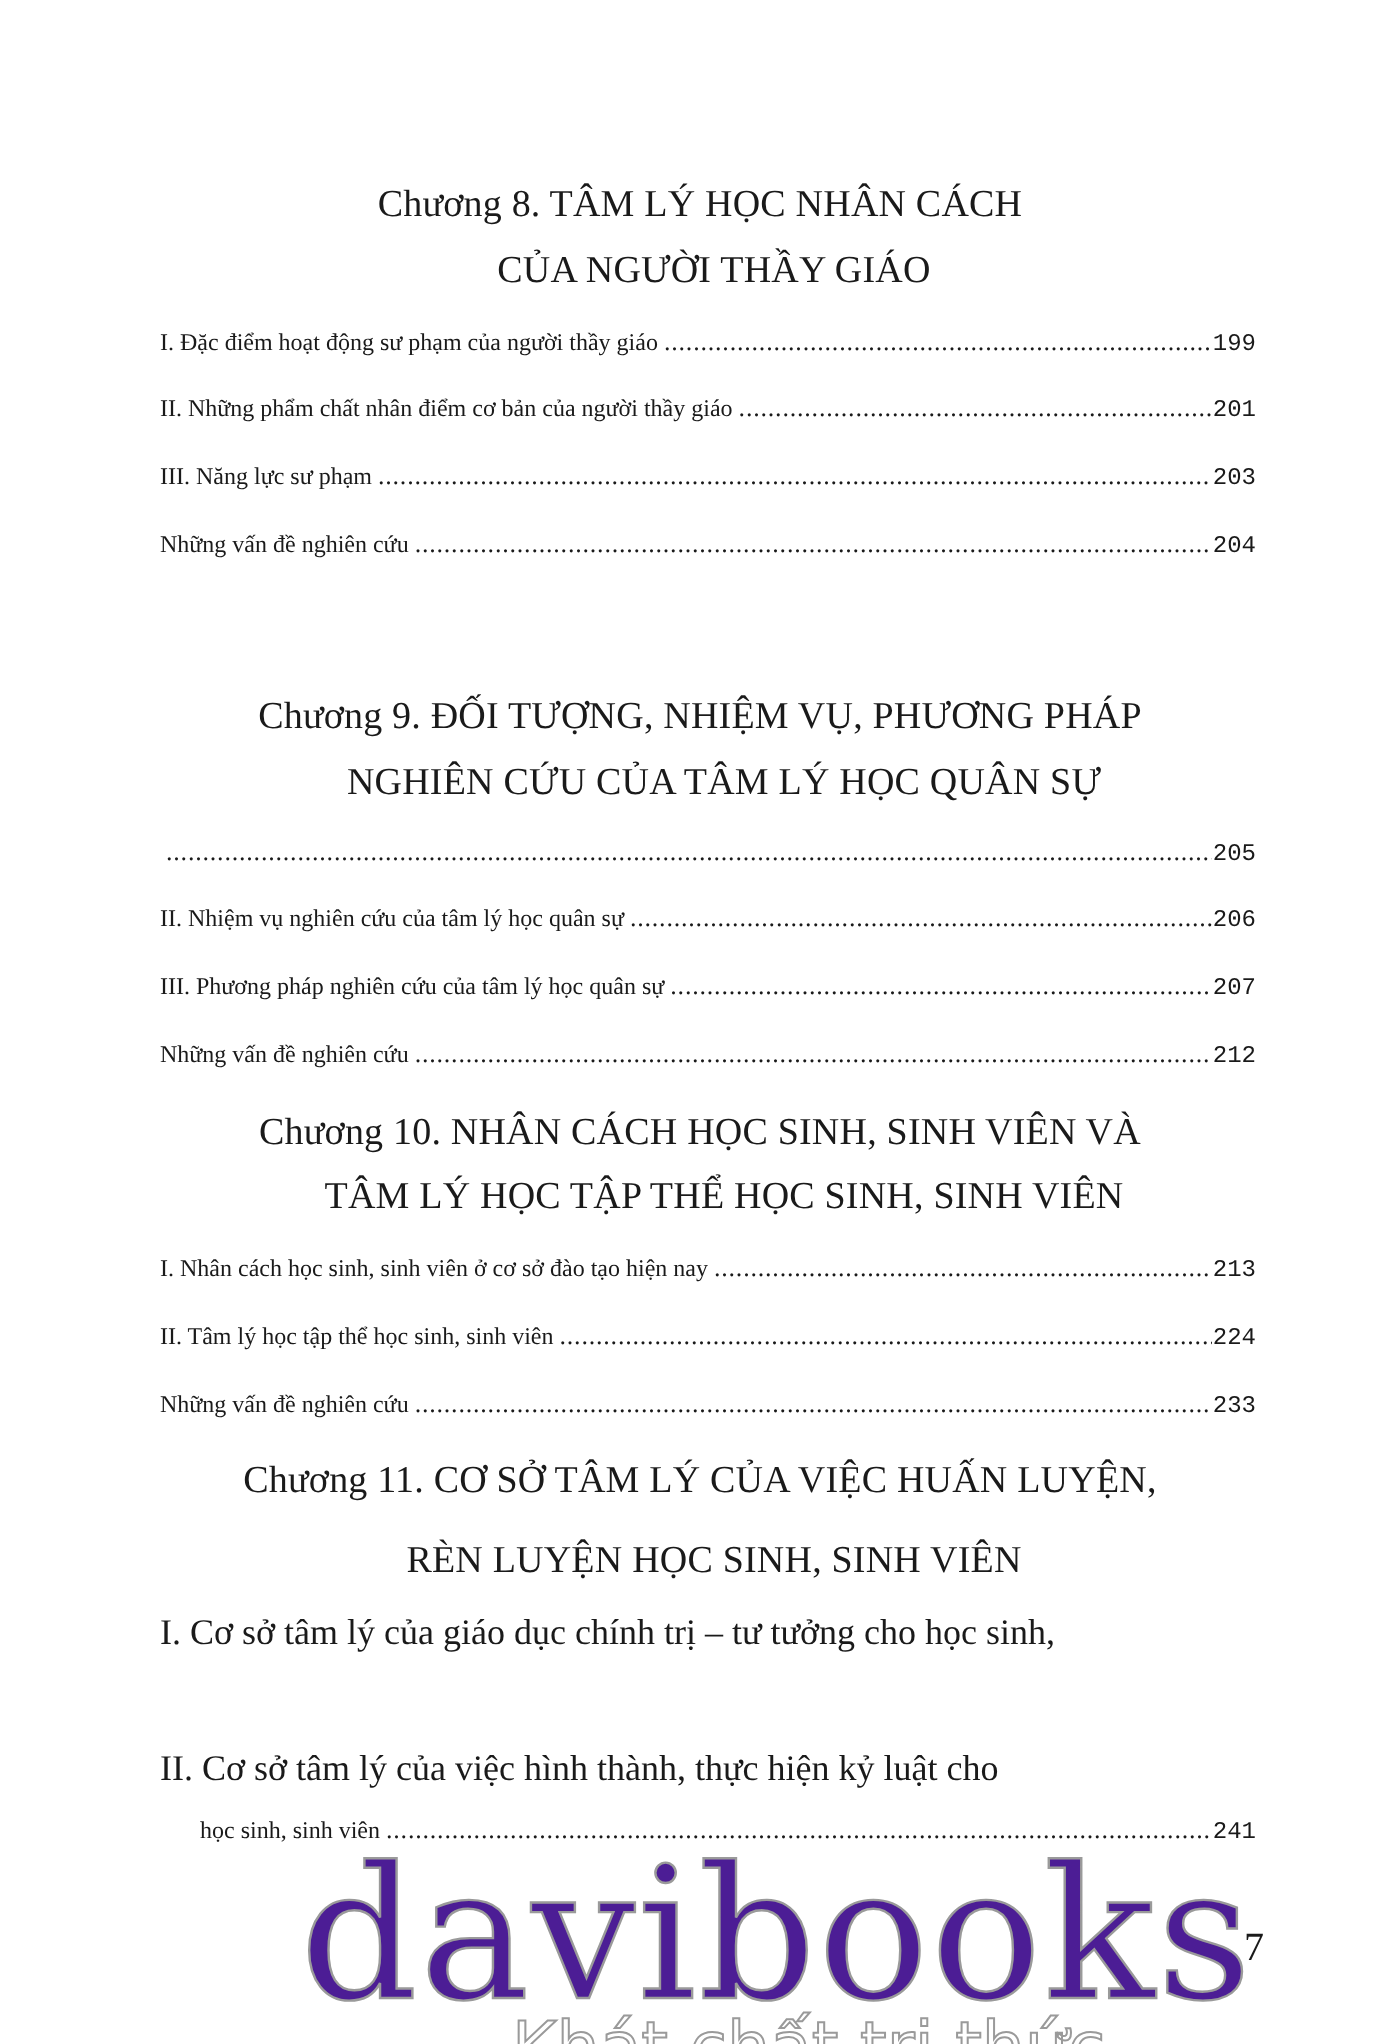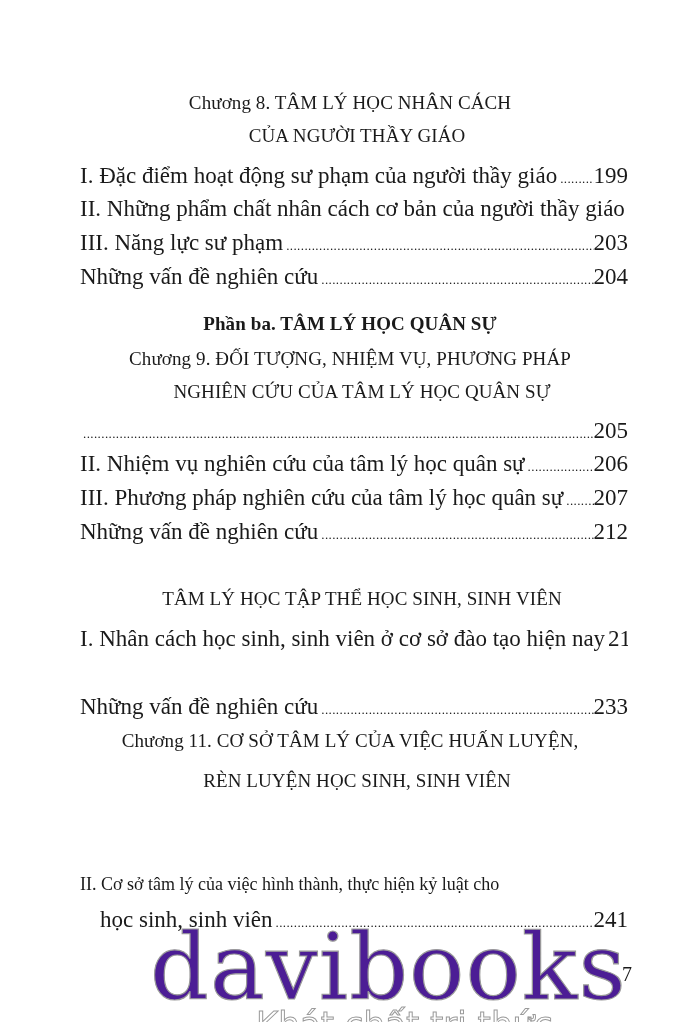--- a/index.html
+++ b/index.html
@@ -7,32 +7,32 @@
     width: 700px; height: 1022px; background: #ffffff; position: relative; overflow: hidden;
     font-family: "Liberation Serif", serif; color: #1a1a1a;
   }
   .page { position: absolute; left: 0; top: 0; width: 700px; height: 1022px; margin-top: 30px; }
   .heading {
     position: absolute; left: 0; width: 700px; text-align: center;
     font-size: 19px; letter-spacing: 0.1px; white-space: nowrap;
   }
   .part { font-weight: bold; font-size: 19px; }
   .entry {
-    position: absolute; left: 80px; width: 548px; font-size: 23px; white-space: nowrap;
+    position: absolute; left: 80px; width: 548px; font-size: 12px; white-space: nowrap;
     display: flex; align-items: baseline; overflow: hidden;
   }
   .entry .label { flex: 0 0 auto; }
   .entry .dots {
     flex: 1 1 auto; overflow: hidden; white-space: nowrap; margin-left: 3px;
     font-size: 13px; letter-spacing: 0.4px;
   }
   .entry .dots::after {
     content: "........................................................................................................................................................................................................";
   }
-  .entry .page-num { flex: 0 0 auto; }
+  .entry .page-num { flex: 0 0 auto; font-family: Liberation Mono, monospace; }
   .entry.indent { left: 100px; width: 528px; }
   .plain { position: absolute; left: 80px; font-size: 18px; white-space: nowrap; }
   .page-number { position: absolute; left: 622px; top: 933px; font-size: 20px; }
   .watermark {
     position: absolute; left: 150px; top: 892px; font-size: 92px; letter-spacing: 1px;
     color: #4c1d95; -webkit-text-stroke: 1.2px #9a9a9a; font-family: "DejaVu Serif", serif;
     white-space: nowrap; line-height: 1;
   }
   .tagline {
     position: absolute; left: 256px; top: 977px; font-size: 34px; color: #ffffff;
@@ -46,36 +46,35 @@
 
   <div class="heading" style="top:62px">Chương 8. TÂM LÝ HỌC NHÂN CÁCH</div>
   <div class="heading" style="top:95px; padding-left:14px; box-sizing:border-box">CỦA NGƯỜI THẦY GIÁO</div>
 
   <div class="entry" style="top:133px">
     <span class="label">I. Đặc điểm hoạt động sư phạm của người thầy giáo </span>
       <span class="dots"></span>
       <span class="page-num">199</span>
   </div>
   <div class="entry" style="top:166px">
-    <span class="label">II. Những phẩm chất nhân cách cơ bản của người thầy giáo </span>
+    <span class="label">II. Những phẩm chất nhân điểm cơ bản của người thầy giáo </span>
       <span class="dots"></span>
       <span class="page-num">201</span>
   </div>
   <div class="entry" style="top:200px">
     <span class="label">III. Năng lực sư phạm </span>
       <span class="dots"></span>
       <span class="page-num">203</span>
   </div>
   <div class="entry" style="top:234px">
     <span class="label">Những vấn đề nghiên cứu </span>
       <span class="dots"></span>
       <span class="page-num">204</span>
   </div>
 
-  <div class="heading part" style="top:283px">Phần ba. TÂM LÝ HỌC QUÂN SỰ</div>
 
   <div class="heading" style="top:318px">Chương 9. ĐỐI TƯỢNG, NHIỆM VỤ, PHƯƠNG PHÁP</div>
   <div class="heading" style="top:351px; padding-left:24px; box-sizing:border-box">NGHIÊN CỨU CỦA TÂM LÝ HỌC QUÂN SỰ</div>
 
   <div class="entry" style="top:388px">
       <span class="dots"></span>
       <span class="page-num">205</span>
   </div>
   <div class="entry" style="top:421px">
     <span class="label">II. Nhiệm vụ nghiên cứu của tâm lý học quân sự </span>
@@ -86,36 +85,43 @@
     <span class="label">III. Phương pháp nghiên cứu của tâm lý học quân sự </span>
       <span class="dots"></span>
       <span class="page-num">207</span>
   </div>
   <div class="entry" style="top:489px">
     <span class="label">Những vấn đề nghiên cứu </span>
       <span class="dots"></span>
       <span class="page-num">212</span>
   </div>
 
+  <div class="heading" style="top:526px">Chương 10. NHÂN CÁCH HỌC SINH, SINH VIÊN VÀ</div>
   <div class="heading" style="top:558px; padding-left:24px; box-sizing:border-box">TÂM LÝ HỌC TẬP THỂ HỌC SINH, SINH VIÊN</div>
 
   <div class="entry" style="top:596px">
     <span class="label">I. Nhân cách học sinh, sinh viên ở cơ sở đào tạo hiện nay </span>
       <span class="dots"></span>
       <span class="page-num">213</span>
+  </div>
+  <div class="entry" style="top:630px">
+    <span class="label">II. Tâm lý học tập thể học sinh, sinh viên</span>
+      <span class="dots"></span>
+      <span class="page-num">224</span>
   </div>
   <div class="entry" style="top:664px">
     <span class="label">Những vấn đề nghiên cứu </span>
       <span class="dots"></span>
       <span class="page-num">233</span>
   </div>
 
   <div class="heading" style="top:700px">Chương 11. CƠ SỞ TÂM LÝ CỦA VIỆC HUẤN LUYỆN,</div>
   <div class="heading" style="top:740px; padding-left:14px; box-sizing:border-box">RÈN LUYỆN HỌC SINH, SINH VIÊN</div>
 
+  <div class="plain" style="top:776px">I. Cơ sở tâm lý của giáo dục chính trị – tư tưởng cho học sinh,</div>
   <div class="plain" style="top:844px">II. Cơ sở tâm lý của việc hình thành, thực hiện kỷ luật cho</div>
   <div class="entry indent" style="top:877px">
     <span class="label">học sinh, sinh viên </span>
       <span class="dots"></span>
       <span class="page-num">241</span>
   </div>
 
   <div class="watermark">davibooks</div>
   <div class="tagline">Khát chất tri thức</div>
   <div class="page-number">7</div>

